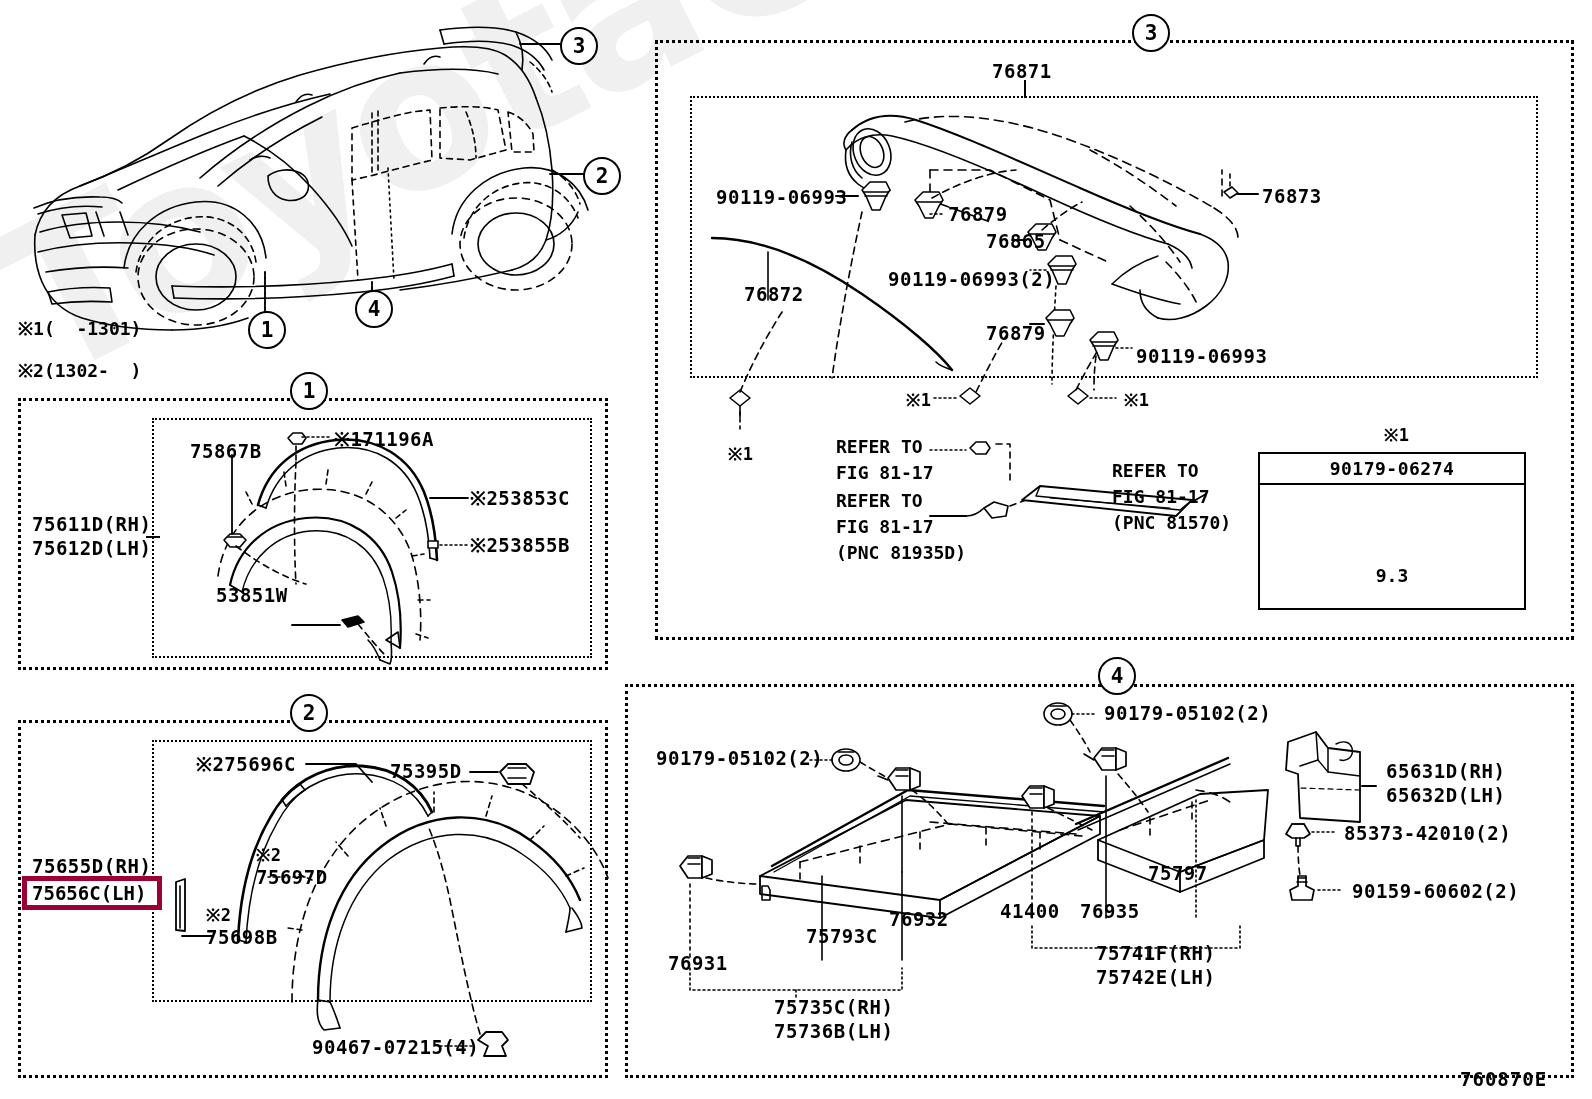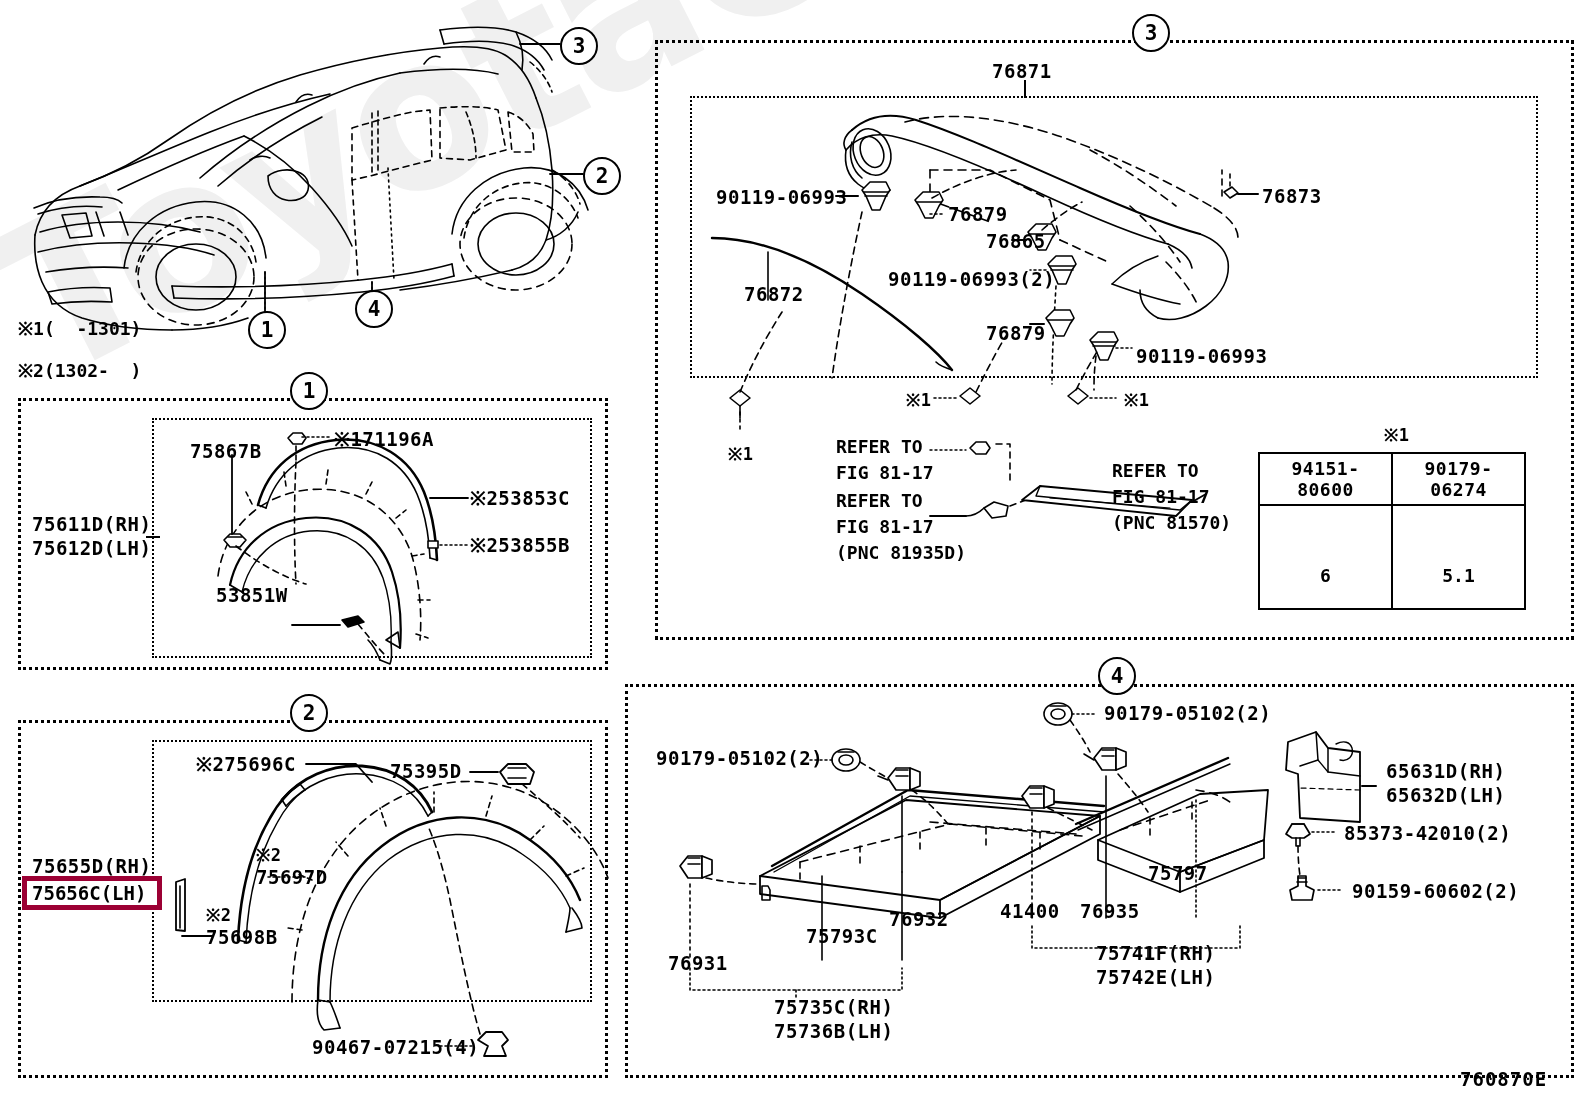--- a/index.html
+++ b/index.html
@@ -567,29 +567,23 @@
   <div class="note" style="left:836px;top:488px;">REFER TO
 FIG 81-17
 (PNC 81935D)</div>
   <div class="note" style="left:1112px;top:458px;">REFER TO
 FIG 81-17
 (PNC 81570)</div>
 
   <div class="lbl sm" style="left:1384px;top:425px;">※1</div>
   <div class="dimtable" style="left:1258px;top:452px;width:268px;height:158px;">
     <div class="dimcell">
-      <div class="dimhead">94151-80600</div>
-      <div class="dimbody">
-        <div class="dimval">6</div>
-      </div>
-    </div>
-    <div class="dimcell">
       <div class="dimhead">90179-06274</div>
       <div class="dimbody">
-        <div class="dimval">5.1</div>
+        <div class="dimval">9.3</div>
       </div>
     </div>
   </div>
 
   <div class="callout" style="left:1098px;top:657px;">4</div>
   <div class="panel dotted" style="left:625px;top:684px;width:949px;height:394px;"></div>
 
   <div class="lbl" style="left:656px;top:747px;">90179-05102(2)</div>
   <div class="lbl" style="left:1104px;top:702px;">90179-05102(2)</div>
   <div class="lbl" style="left:668px;top:952px;">76931</div>

